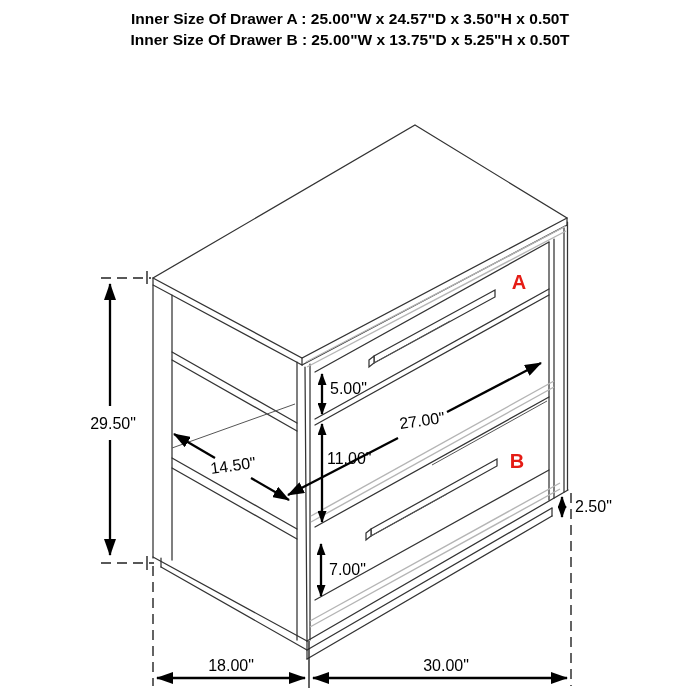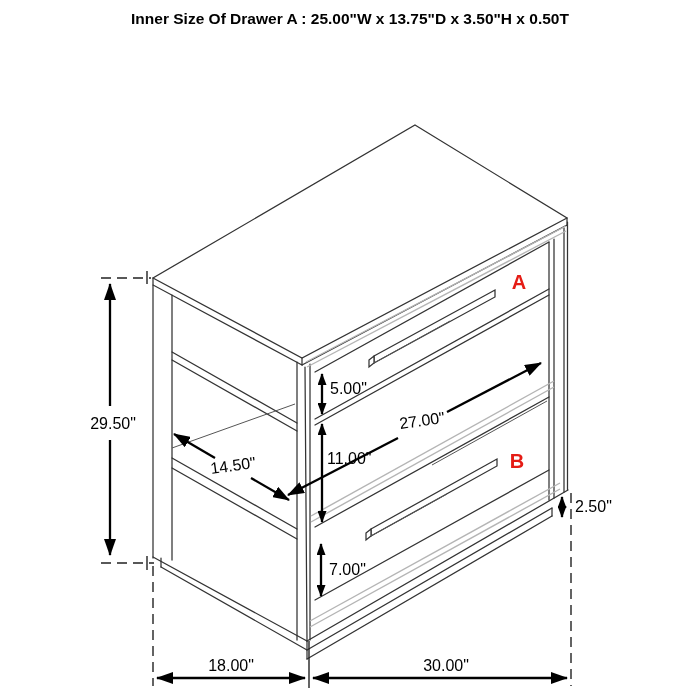--- a/index.html
+++ b/index.html
@@ -17,21 +17,22 @@
   .dtxt{font-family:"Liberation Sans",sans-serif;font-size:16px;fill:#000;}
   .red{font-family:"Liberation Sans",sans-serif;font-size:20px;font-weight:bold;}
   .face{fill:#fff;}
 </style>
 </head>
 <body>
 
 <div class="stage">
 
   <div class="hdr">
-    <div>Inner Size Of Drawer A : 25.00"W x 13.75"D x 3.50"H x 0.50T</div>
+    <div>Inner Size Of Drawer A : 25.00"W x 24.57"D x 3.50"H x 0.50T</div>
+    <div>Inner Size Of Drawer B : 25.00"W x 13.75"D x 5.25"H x 0.50T</div>
   </div>
 
   <svg width="700" height="700" viewBox="0 0 700 700">
     <defs>
       <marker id="ah" orient="auto-start-reverse" markerUnits="userSpaceOnUse" markerWidth="17" markerHeight="12" refX="16" refY="6" viewBox="0 0 17 12">
         <path d="M0,0 L17,6 L0,12 Z" fill="#000"></path>
       </marker>
       <marker id="ahs" orient="auto-start-reverse" markerUnits="userSpaceOnUse" markerWidth="12" markerHeight="9" refX="11" refY="4.5" viewBox="0 0 12 9">
         <path d="M0,0 L12,4.5 L0,9 Z" fill="#000"></path>
       </marker>

